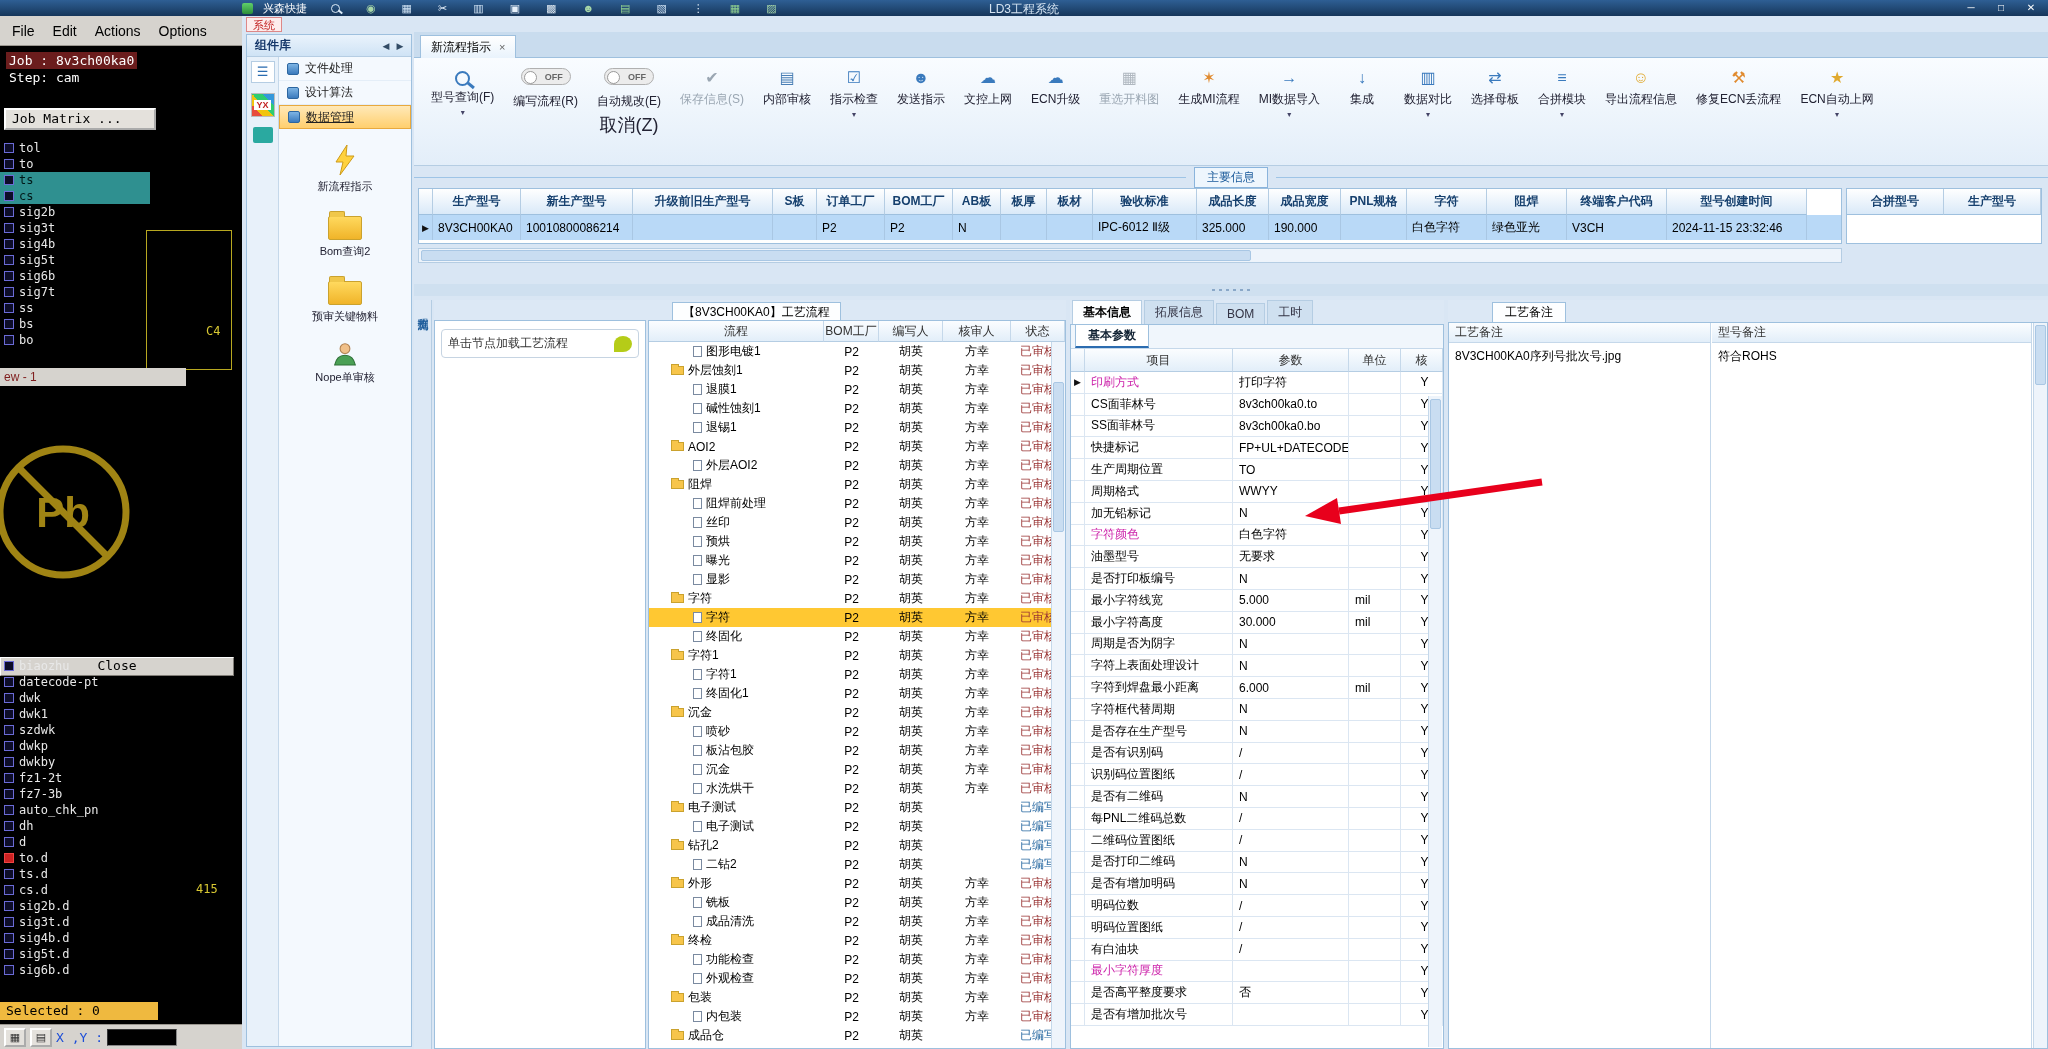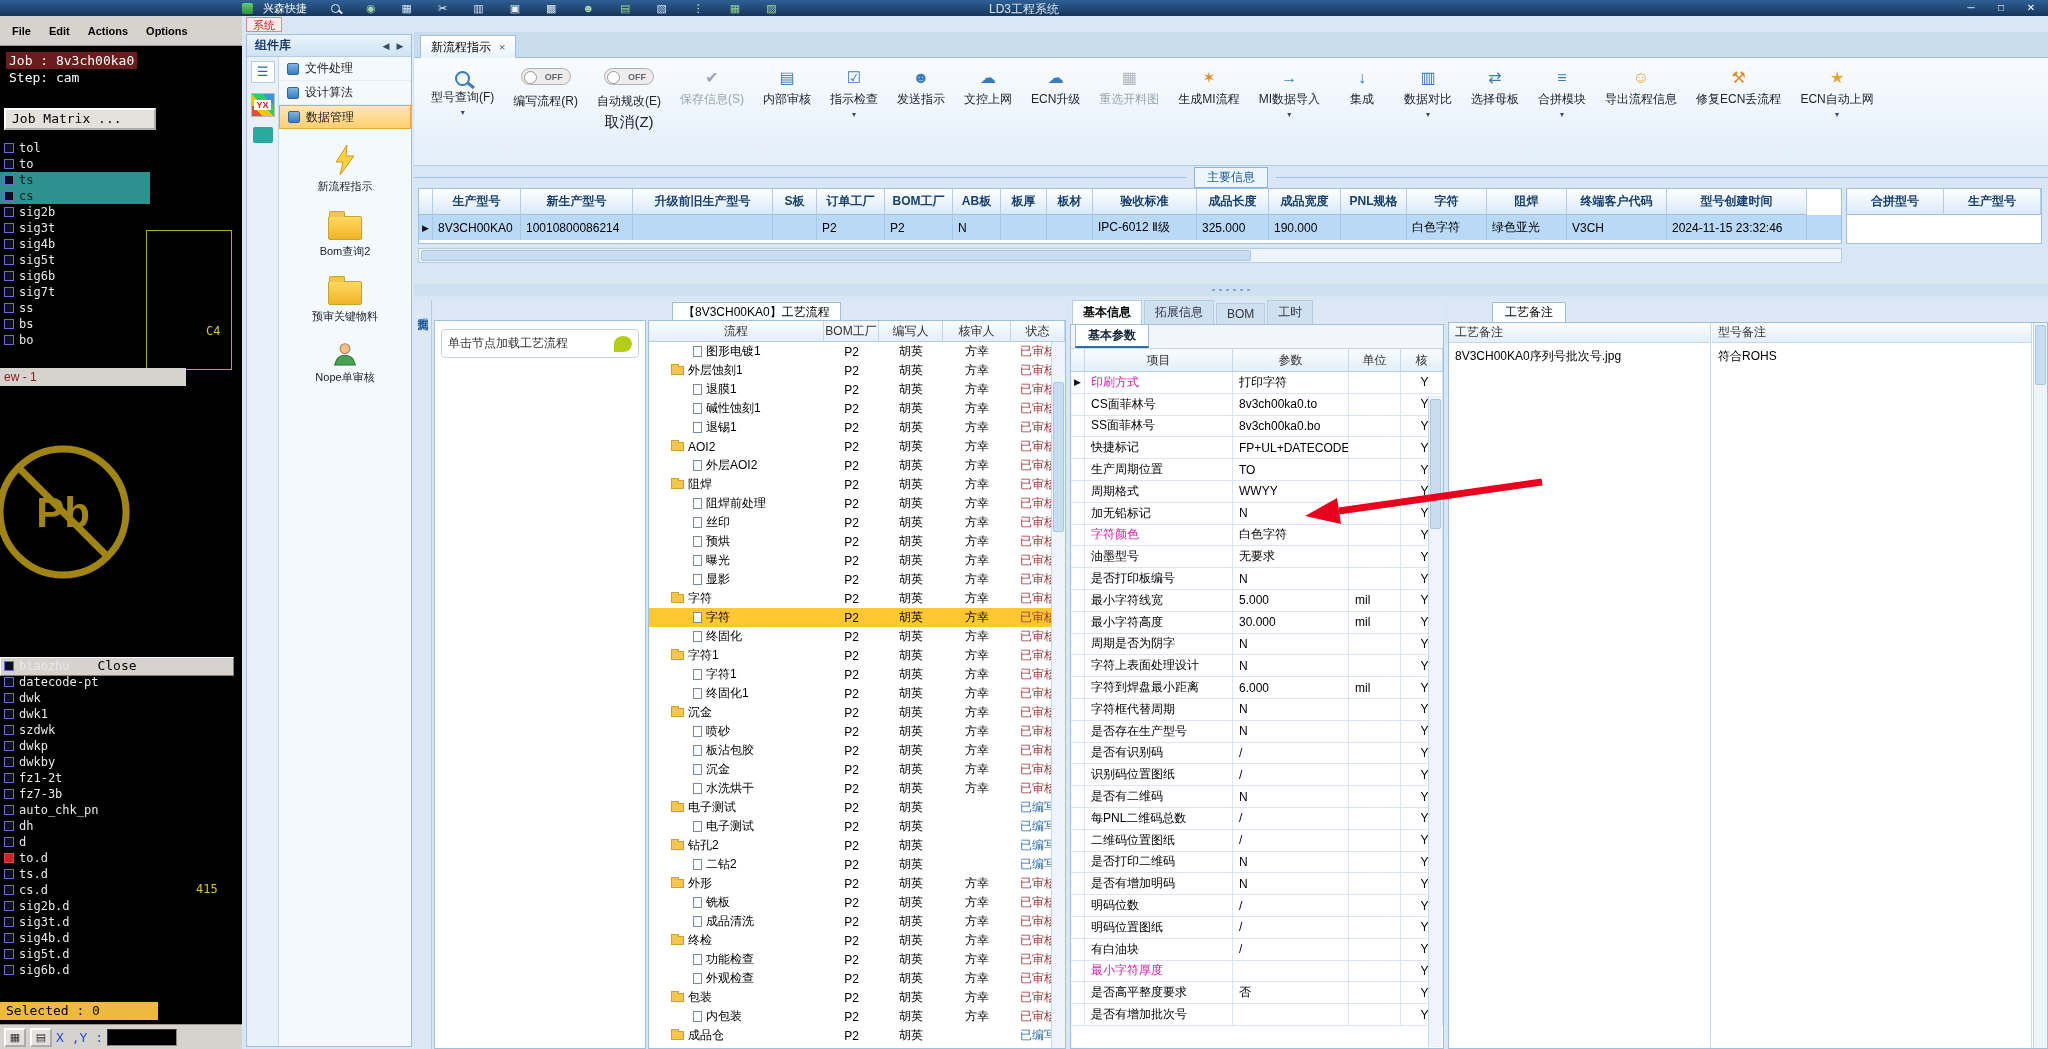--- a/index.html
+++ b/index.html
@@ -14,21 +14,21 @@
 .tb-icons{display:flex;gap:26px;margin-left:14px;align-items:center;}
 .tb-ic{font-size:11px;line-height:16px;}
 .tb-ic.mag{width:9px;height:9px;border:1.5px solid #dcebf8;border-radius:50%;position:relative;display:inline-block;}
 .tb-ic.mag::after{content:"";position:absolute;width:5px;height:1.5px;background:#dcebf8;right:-4px;bottom:-1px;transform:rotate(40deg);}
 .tb-title{position:absolute;left:0;right:0;top:1px;text-align:center;font-size:12px;color:#d5e4f2;}
 .tb-win{position:absolute;right:2px;top:0;display:flex;}
 .tb-winbtn{width:30px;height:15px;text-align:center;font-size:10px;color:#fff;line-height:15px;}
 
 
 .cam{position:absolute;left:0;top:16px;width:242px;height:1033px;background:#000;font-family:"DejaVu Sans Mono",monospace;}
-.cam-menubar{position:absolute;left:0;top:0;width:242px;height:30px;background:#d6d3ce;border-bottom:1px solid #9a968f;display:flex;align-items:center;gap:18px;padding:0 12px;color:#000;font-size:11px;font-family:"Liberation Sans",sans-serif;font-weight:bold;}
+.cam-menubar{position:absolute;left:0;top:0;width:242px;height:30px;background:#d6d3ce;border-bottom:1px solid #9a968f;display:flex;align-items:center;gap:18px;padding:0 12px;color:#000;font-size:14px;font-family:"Liberation Sans",sans-serif;}
 .cam-job{position:absolute;left:6px;top:36px;color:#fff;font-size:13px;line-height:17px;}
 .cam-job .jobline{background:#6b1d1d;display:inline-block;padding:0 3px;}
 .cam-job .stepline{padding:0 3px;display:block;}
 .cam-jobmatrix{position:absolute;left:4px;top:92px;width:152px;height:22px;background:#e4e1dc;border:2px outset #fff;font-size:13px;color:#000;text-align:left;padding:1px 6px;font-family:"DejaVu Sans Mono",monospace;}
 .cam-layers{position:absolute;left:0;width:150px;}
 .cam-layers-top{top:124px;}
 .cam-layers-bottom{top:642px;}
 .lrow{height:16px;display:flex;align-items:center;gap:5px;padding-left:4px;font-size:12px;color:#e8e8e8;}
 .lrow .chip{width:10px;height:10px;background:#0d0d28;border:1px solid #6b6bd6;flex:none;}
 .lrow.hl{background:#2f9090;color:#001818;}
@@ -54,40 +54,40 @@
 .sb-nav{font-size:9px;color:#334c66;width:14px;text-align:center;}
 .sb-body{display:flex;height:calc(100% - 22px);}
 .sb-rail{width:32px;background:#e8f1fa;border-right:1px solid #c5d8ea;display:flex;flex-direction:column;align-items:center;gap:10px;padding-top:4px;}
 .sb-burger{width:24px;height:22px;background:#fff;border:1px solid #b5cde3;color:#2b6cb0;font-size:13px;text-align:center;line-height:20px;}
 .sb-logo{width:24px;height:24px;border:1px solid #bbb;background:linear-gradient(45deg,#e74c3c 25%,#f1c40f 25% 50%,#2ecc71 50% 75%,#3498db 75%);position:rel;display:flex;align-items:center;justify-content:center;}
 .sb-logo span{background:#fff;padding:0 2px;font-size:9px;font-weight:bold;color:#c22222;}
 .sb-tool3{width:20px;height:16px;background:#2aa9a0;border-radius:2px;}
 .sb-main{flex:1;display:flex;flex-direction:column;}
 .mi{height:24px;display:flex;align-items:center;gap:6px;padding-left:8px;font-size:12px;color:#222;border-bottom:1px solid #e4eef8;}
 .mi .mic{width:12px;height:12px;background:linear-gradient(#7db4e4,#3a7abd);border:1px solid #2c66a0;border-radius:2px;flex:none;}
-.mi.active{background:linear-gradient(#ffe9b8,#ffcf6e);border:1px solid #e8a93e;}
+.mi.active{background:linear-gradient(#ffe9b8,#ffcf6e);border:1px solid #e8a93e;text-decoration:underline;}
 .sb-tools{display:flex;flex-direction:column;align-items:center;gap:16px;padding-top:16px;}
 .tool{display:flex;flex-direction:column;align-items:center;gap:4px;font-size:11px;color:#223;}
 .ic-folder-big{width:34px;height:24px;background:linear-gradient(#ffd95e,#f0b429);border:1px solid #caa22e;border-radius:2px;position:relative;margin-top:6px;}
 .ic-folder-big::before{content:"";position:absolute;top:-6px;left:0;width:14px;height:5px;background:#f0c74a;border:1px solid #caa22e;border-bottom:none;border-radius:2px 2px 0 0;}
 
 .tabbar{position:absolute;left:414px;top:32px;width:1634px;height:26px;background:#c9dcee;border-bottom:1px solid #9ec0de;}
 .tab-active{position:absolute;left:6px;top:3px;height:23px;background:linear-gradient(#ffffff,#e9f3fc);border:1px solid #9ec0de;border-bottom:none;display:flex;align-items:center;gap:8px;padding:0 10px;font-size:12px;color:#000;}
 .tab-close{font-size:11px;color:#666;}
 
 .ribbon{position:absolute;left:414px;top:58px;width:1634px;height:108px;background:linear-gradient(#f9fcff,#e3eef9);border-bottom:1px solid #b5cde3;display:flex;align-items:flex-start;gap:9px;padding:8px 0 0 12px;}
 .rb{display:flex;flex-direction:column;align-items:center;gap:3px;padding:2px 5px;min-width:56px;}
 .rb-toggle{display:inline-flex;align-items:center;justify-content:flex-end;width:50px;height:17px;border-radius:9px;background:#ececec;border:1px solid #b0b0b0;font-size:9px;font-weight:bold;color:#666;padding-right:7px;position:relative;margin-bottom:5px;}
 .rb-toggle::before{content:"";position:absolute;left:2px;top:2px;width:11px;height:11px;border-radius:50%;background:#fff;border:1px solid #999;}
 .rb-toggle:empty{display:none;}
 .rb-icon{height:20px;font-size:16px;line-height:20px;}
 .rb-icon.mag{width:15px;height:15px;border:2.5px solid #3a7abd;border-radius:50%;position:relative;margin-top:3px;}
 .rb-icon.mag::after{content:"";position:absolute;width:8px;height:2.5px;background:#3a7abd;right:-7px;bottom:-2px;transform:rotate(40deg);}
 .rb-label{font-size:12px;color:#223;white-space:nowrap;}
-.rb-label2{font-size:15px;color:#223;white-space:nowrap;}
+.rb-label2{font-size:18px;color:#223;white-space:nowrap;}
 .rb-label2:empty{display:none;}
 .rb-caret{font-size:8px;color:#446;visibility:hidden;line-height:8px;}
 .rb.hascaret .rb-caret{visibility:visible;}
 .rb.disabled .rb-label,.rb.disabled .rb-label2{color:#9aa6b2;}
 
 .sec{position:absolute;left:414px;top:168px;width:1634px;height:18px;display:flex;align-items:center;gap:8px;}
 .sec .line{flex:1;border-top:1px solid #9ec4e6;}
 .sec .lbl{border:1px solid #8ab4dc;background:#eef6fd;color:#1a5a9a;padding:1px 12px;font-size:12px;}
 
 .mtable{position:absolute;left:418px;top:188px;width:1424px;height:56px;background:#fff;border:1px solid #9ec0de;overflow:hidden;}

